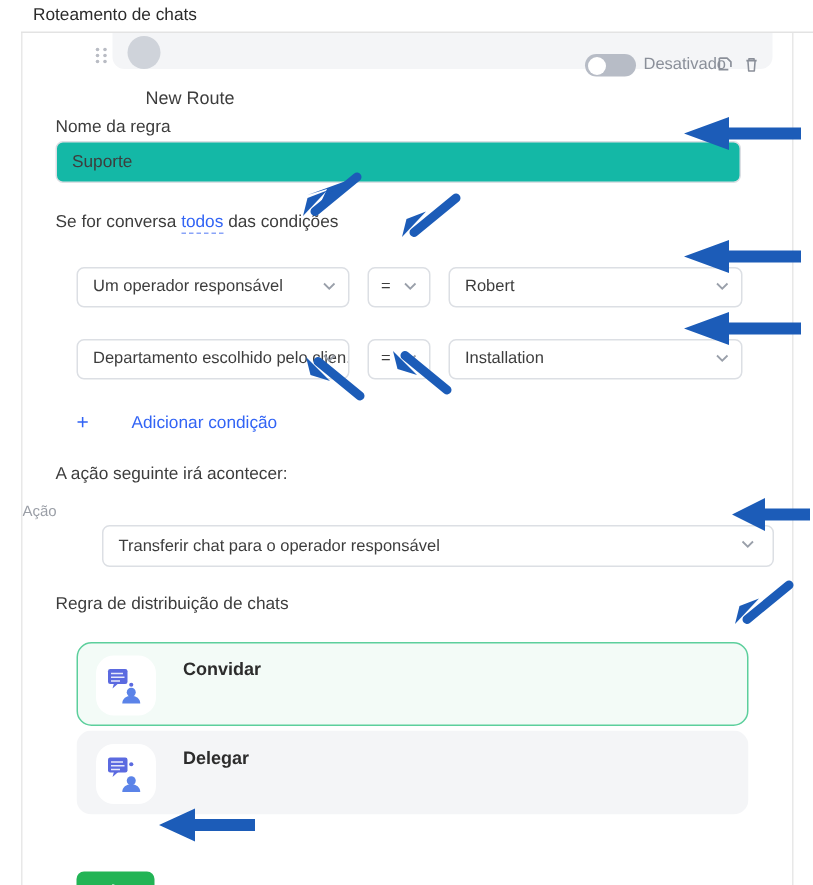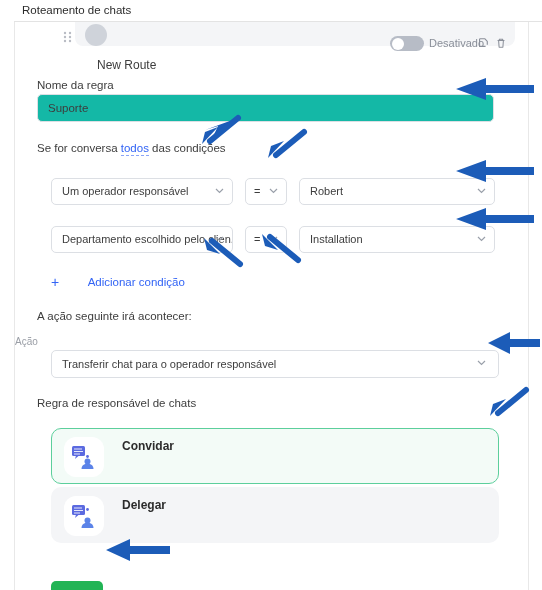--- a/index.html
+++ b/index.html
@@ -330,30 +330,30 @@
         </span>
       </div>
 
       <div style="position:absolute;left:36px;top:226px;white-space:nowrap;">
         <span style="color:#3264f5;font-size:14px;vertical-align:-1px;">+</span>
         <span class="link-blue" style="margin-left:24px;">Adicionar condição</span>
       </div>
 
       <div class="field-label" style="position:absolute;top:264px;">A ação seguinte irá acontecer:</div>
       <div class="small-label" style="position:absolute;top:290px;">Ação</div>
-      <div class="sel" style="left:36px;top:304px;width:448px;height:28px;line-height:26px;padding-right:26px;">
+      <div class="sel" style="left:53px;top:304px;width:448px;height:28px;line-height:26px;padding-right:26px;">
         <span>Transferir chat para o operador responsável</span>
         <span class="caret" style="right:12px;">
           <svg width="9" height="6" viewBox="0 0 9 6">
               <path d="M1 1l3.5 3.5L8 1" fill="none" stroke="#9aa0aa" stroke-width="1.2"></path>
             </svg>
         </span>
       </div>
 
-      <div class="field-label" style="position:absolute;top:351px;">Regra de responsável de chats</div>
+      <div class="field-label" style="position:absolute;top:351px;">Regra de distribuição de chats</div>
 
       <div class="opt-card selected" style="top:382px;">
         <div class="opt-icon">
           <svg width="28" height="28" viewBox="0 0 28 28" style="position:absolute;left:6px;top:6px;">
             <rect x="2" y="3" width="13" height="10" rx="1.5" fill="#5b6ae0"></rect>
             <path d="M5 16l1-3.5h3z" fill="#5b6ae0"></path>
             <rect x="4" y="5.5" width="8" height="1" fill="#ffffff" opacity="0.85"></rect>
             <rect x="4" y="8" width="9" height="1" fill="#ffffff" opacity="0.85"></rect>
             <rect x="4" y="10.5" width="6" height="1" fill="#ffffff" opacity="0.85"></rect>
             <circle cx="17.5" cy="13.5" r="1.4" fill="#5b6ae0"></circle>

